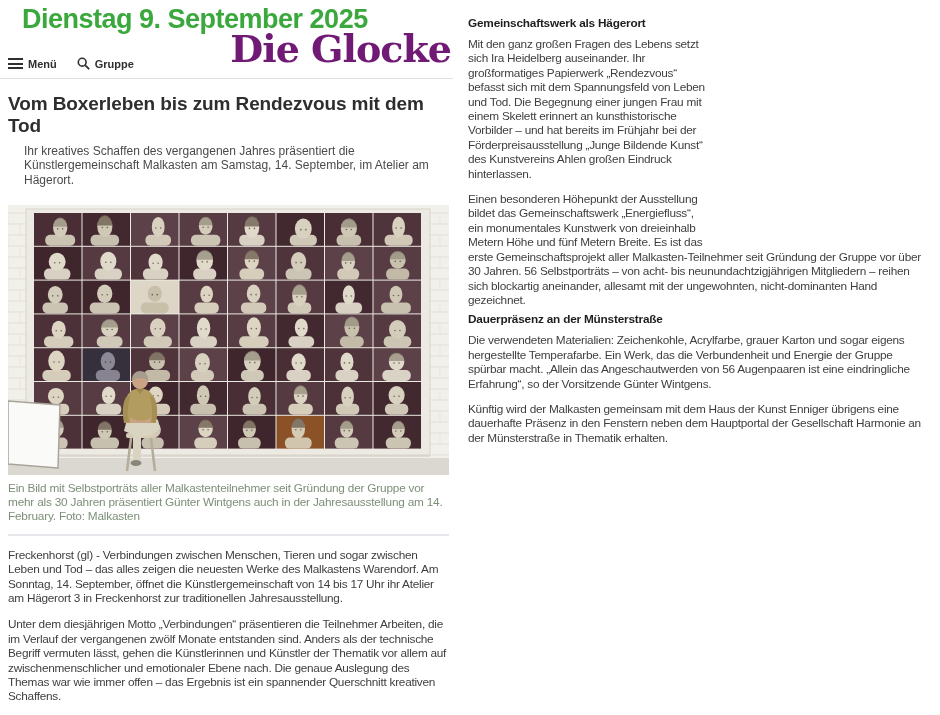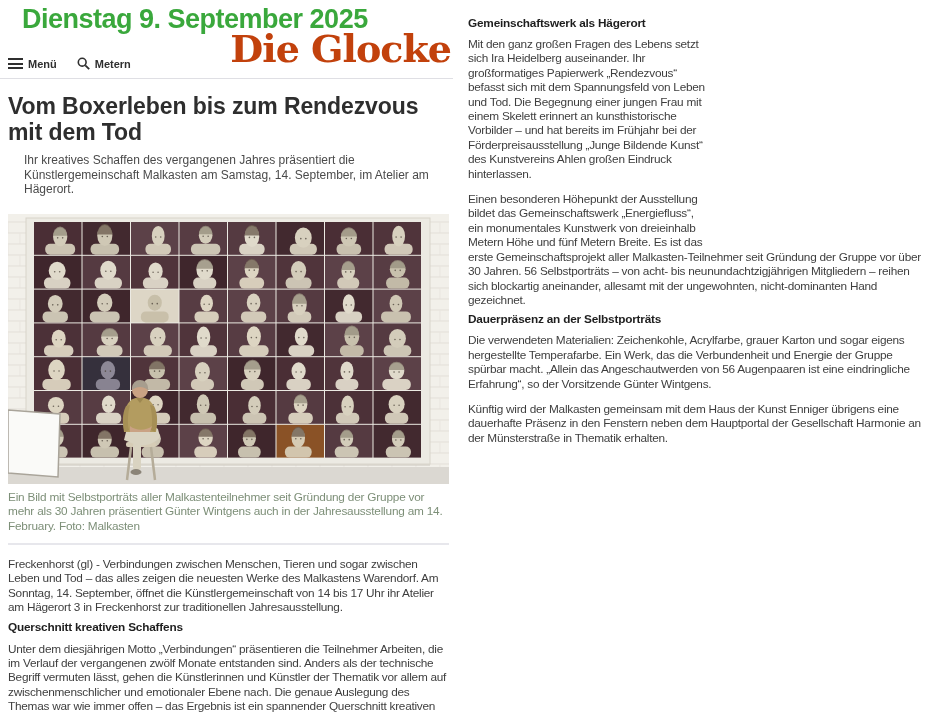--- a/index.html
+++ b/index.html
@@ -15,36 +15,36 @@
   
   .masthead{position:relative;height:80px;}
   .date{
     position:absolute;top:-4px;left:14px;
     font-size:27px;font-weight:bold;letter-spacing:-0.5px;
     color:#3aa83c;white-space:nowrap;
   }
   .logo{
     position:absolute;top:22px;right:-2px;
     font-family:"DejaVu Serif", serif;font-weight:bold;
-    font-size:38px;line-height:1;color:#c2410c;
+    font-size:38px;line-height:1;color:#701a75;
     letter-spacing:-1px;white-space:nowrap;cursor:pointer;
   }
   .menubar{position:absolute;top:49px;left:0;display:flex;gap:20px;align-items:center;}
   .menu-btn,.search-btn{
     display:flex;align-items:center;gap:5px;cursor:pointer;
     font-size:11px;font-weight:bold;color:#2f2f2f;
   }
   .hamburger{width:15px;height:11px;display:flex;flex-direction:column;justify-content:space-between;}
   .hamburger i{display:block;height:2px;background:#2f2f2f;}
   .mag{width:13px;height:13px;}
   .masthead-divider{position:absolute;left:-8px;right:-4px;top:70px;border-top:1px solid #dfdfe4;}
 
   
   .headline{
-    font-size:23px;font-weight:600;color:#2e2e2e;
+    font-size:19px;font-weight:600;color:#2e2e2e;
     letter-spacing:-0.1px;margin:5px 0 7px;line-height:1.15;
   }
   .subtitle{font-size:12px;color:#4a4a4a;line-height:1.22;margin:0 16px 17px;}
   figure.photo{margin:0;width:441px;height:270px;line-height:0;}
   .caption{
     font-size:11.8px;line-height:1.22;letter-spacing:-0.2px;
     color:#7d8f78;margin:6px 0 0;
   }
   .cap-divider{border:none;border-top:2px solid #e7e7ec;margin:10px 0 0;}
   p.body{
@@ -79,21 +79,21 @@
               <i></i>
               <i></i>
             </span>
           <span>Menü</span>
         </div>
         <div class="search-btn">
           <svg class="mag" viewBox="0 0 13 13">
             <circle cx="5.2" cy="5.2" r="3.9" fill="none" stroke="#2f2f2f" stroke-width="1.6"></circle>
             <line x1="8.3" y1="8.3" x2="12.2" y2="12.2" stroke="#2f2f2f" stroke-width="1.8"></line>
           </svg>
-          <span>Metern</span>
+          <span>Gruppe</span>
         </div>
       </div>
       <div class="masthead-divider"></div>
     </div>
 
     <h1 class="headline">Vom Boxerleben bis zum Rendezvous mit dem Tod</h1>
     <p class="subtitle">Ihr kreatives Schaffen des vergangenen Jahres präsentiert die Künstlergemeinschaft Malkasten am Samstag, 14. September, im Atelier am Hägerort.</p>
 
     <figure class="photo" id="photo"><svg width="441" height="270" viewBox="0 0 441 270" xmlns="http://www.w3.org/2000/svg">
           <rect width="441" height="270" fill="#f2f0ea"></rect>
@@ -886,27 +886,26 @@
             <path d="M14 42 C20 47 30 47 36 42 L34 48 L14 48 Z" fill="#caa284"></path>
             <circle cx="24" cy="6" r="8" fill="#caa284"></circle>
             <path d="M16 4 A8 8 0 0 1 32 4 L32 6 C27 2 21 2 16 6 Z" fill="#a79d8e"></path>
           </g>
         </svg></figure>
 
     <p class="caption">Ein Bild mit Selbstporträts aller Malkastenteilnehmer seit Gründung der Gruppe vor mehr als 30 Jahren präsentiert Günter Wintgens auch in der Jahresausstellung am 14. February. Foto: Malkasten</p>
     <hr class="cap-divider">
 
     <p class="body">Freckenhorst (gl) - Verbindungen zwischen Menschen, Tieren und sogar zwischen Leben und Tod – das alles zeigen die neuesten Werke des Malkastens Warendorf. Am Sonntag, 14. September, öffnet die Künstlergemeinschaft von 14 bis 17 Uhr ihr Atelier am Hägerort 3 in Freckenhorst zur traditionellen Jahresausstellung.</p>
-    <h3 class="sub">Querschnitt kreativen Schaffens</h3>
     <p class="body">Unter dem diesjährigen Motto „Verbindungen“ präsentieren die Teilnehmer Arbeiten, die im Verlauf der vergangenen zwölf Monate entstanden sind. Anders als der technische Begriff vermuten lässt, gehen die Künstlerinnen und Künstler der Thematik vor allem auf zwischenmenschlicher und emotionaler Ebene nach. Die genaue Auslegung des Themas war wie immer offen – das Ergebnis ist ein spannender Querschnitt kreativen Schaffens.</p>
 
   </div>
 
   <div class="col-right">
     <div class="spacer"></div>
     <h3 class="sub">Gemeinschaftswerk als Hägerort</h3>
     <p class="body">Mit den ganz großen Fragen des Lebens setzt sich Ira Heidelberg auseinander. Ihr großformatiges Papierwerk „Rendezvous“ befasst sich mit dem Spannungsfeld von Leben und Tod. Die Begegnung einer jungen Frau mit einem Skelett erinnert an kunsthistorische Vorbilder – und hat bereits im Frühjahr bei der Förderpreisausstellung „Junge Bildende Kunst“ des Kunstvereins Ahlen großen Eindruck hinterlassen.</p>
     <p class="body">Einen besonderen Höhepunkt der Ausstellung bildet das Gemeinschaftswerk „Energiefluss“, ein monumentales Kunstwerk von dreieinhalb Metern Höhe und fünf Metern Breite. Es ist das erste Gemeinschaftsprojekt aller Malkasten-Teilnehmer seit Gründung der Gruppe vor über 30 Jahren. 56 Selbstporträts – von acht- bis neunundachtzigjährigen Mitgliedern – reihen sich blockartig aneinander, allesamt mit der ungewohnten, nicht-dominanten Hand gezeichnet.</p>
-    <h3 class="sub">Dauerpräsenz an der Selbstporträts</h3>
+    <h3 class="sub">Dauerpräsenz an der Münsterstraße</h3>
     <p class="body">Die verwendeten Materialien: Zeichenkohle, Acrylfarbe, grauer Karton und sogar eigens hergestellte Temperafarbe. Ein Werk, das die Verbundenheit und Energie der Gruppe spürbar macht. „Allein das Angeschautwerden von 56 Augenpaaren ist eine eindringliche Erfahrung“, so der Vorsitzende Günter Wintgens.</p>
     <p class="body">Künftig wird der Malkasten gemeinsam mit dem Haus der Kunst Enniger übrigens eine dauerhafte Präsenz in den Fenstern neben dem Hauptportal der Gesellschaft Harmonie an der Münsterstraße in Thematik erhalten.</p>
   </div>
 </div>
 
 </body></html>

